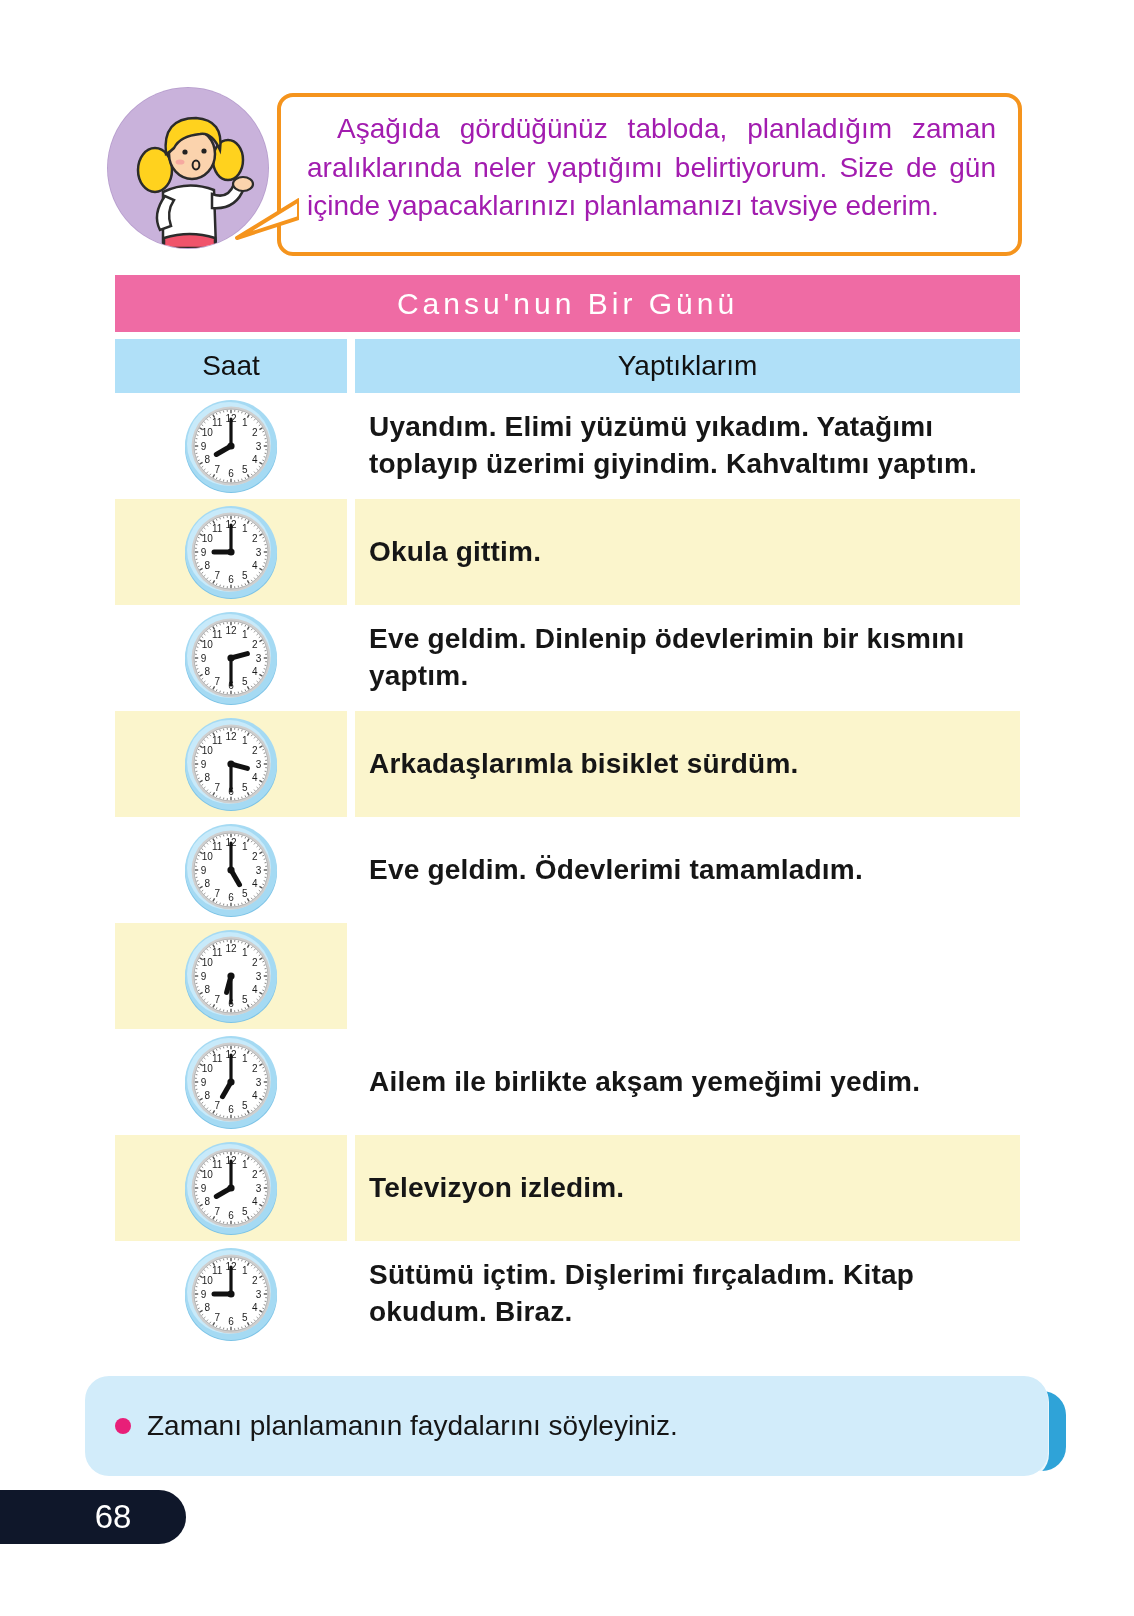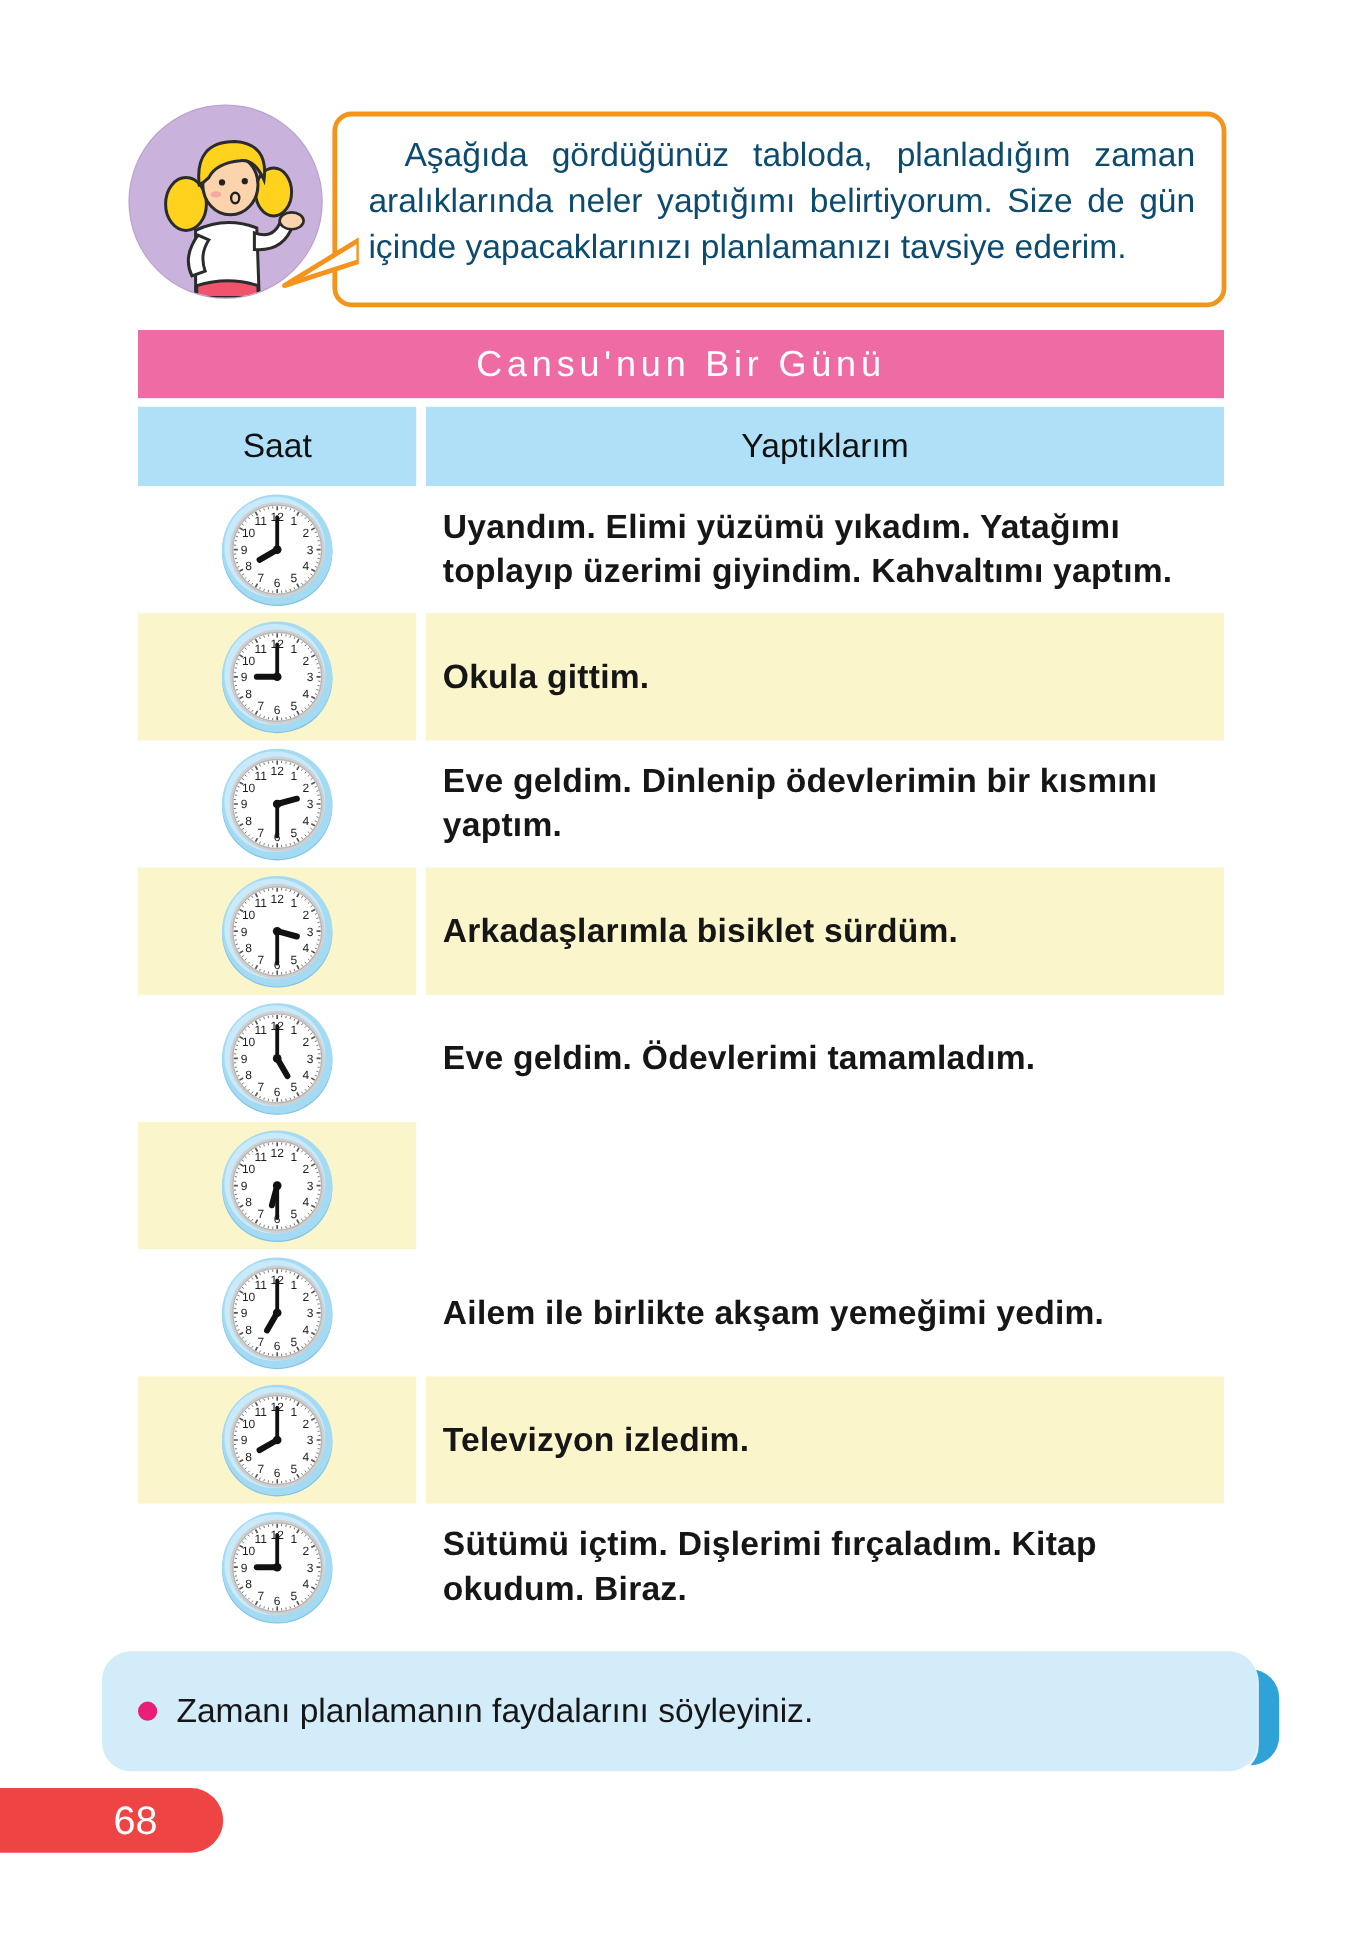--- a/index.html
+++ b/index.html
@@ -9,52 +9,52 @@
   }
   
   .avatar{
     position:absolute;left:108px;top:88px;width:160px;height:160px;border-radius:50%;
     overflow:hidden;background:#c9b2db;box-shadow:0 0 0 1px #b9a0cf;
   }
   .bubble{
     position:absolute;left:277px;top:93px;width:745px;height:163px;box-sizing:border-box;
     background:#ffffff;border:4px solid #f5941d;border-radius:16px;
     padding:13px 22px 10px 26px;
-    font-size:28px;line-height:1.38;text-align:justify;color:#0c4a6e;
+    font-size:28px;line-height:1.38;text-align:justify;color:#a21caf;
   }
   .bubble p{margin:0;text-indent:30px;}
   .bubble-tail{position:absolute;left:235px;top:196px;width:64px;height:46px;z-index:5;}
   
   .table{position:absolute;left:115px;top:275px;width:905px;}
   .title-bar{
     height:57px;background:#ef6ba4;color:#ffffff;display:flex;align-items:center;justify-content:center;
     font-size:30px;letter-spacing:4px;
   }
   .gap-h{height:7px;background:#ffffff;}
-  .head-row{display:flex;height:66px;}
+  .head-row{display:flex;height:54px;}
   .head-saat{width:232px;background:#b0e0f8;display:flex;align-items:center;justify-content:center;font-size:28px;color:#111;}
   .col-gap{width:8px;background:#ffffff;flex:0 0 8px;}
   .head-yap{flex:1;background:#b0e0f8;display:flex;align-items:center;justify-content:center;font-size:28px;color:#111;}
   .t-row{display:flex;height:106px;}
   .t-row.white{background:#ffffff;}
   .t-row.yellow .cell-time,.t-row.yellow .cell-activity{background:#fbf5cc;}
   .cell-time{width:232px;display:flex;align-items:center;justify-content:center;}
   .cell-activity{flex:1;display:flex;align-items:center;padding:0 10px 0 14px;font-size:28px;line-height:1.32;letter-spacing:.2px;color:#161616;font-weight:bold;}
   .clock{width:96px;height:96px;}
   
   .q-shadow{position:absolute;left:96px;top:1391px;width:970px;height:80px;border-radius:24px;background:#2fa3d8;}
   .q-bar{
     position:absolute;left:85px;top:1376px;width:963px;height:100px;border-radius:24px;background:#d2ecfa;
     display:flex;align-items:center;box-shadow:0 2px 0 1px rgba(255,255,255,.9);
   }
   .q-bullet{width:16px;height:16px;border-radius:50%;background:#e81f78;margin:0 16px 0 30px;flex:0 0 16px;}
   .q-text{font-size:28px;color:#161616;}
   
   .page-tab{
-    position:absolute;left:0;top:1490px;width:186px;height:54px;background:#ef4444;
+    position:absolute;left:0;top:1490px;width:186px;height:54px;background:#0f172a;
     border-radius:0 27px 27px 0;display:flex;align-items:center;justify-content:center;
     color:#ffffff;font-size:33px;padding-left:40px;box-sizing:border-box;
   }
 </style>
 </head>
 <body>
 
 <div class="avatar">
   <svg width="160" height="160" viewBox="0 0 160 160">
     <circle cx="80" cy="80" r="80" fill="#c9b2db"></circle>

